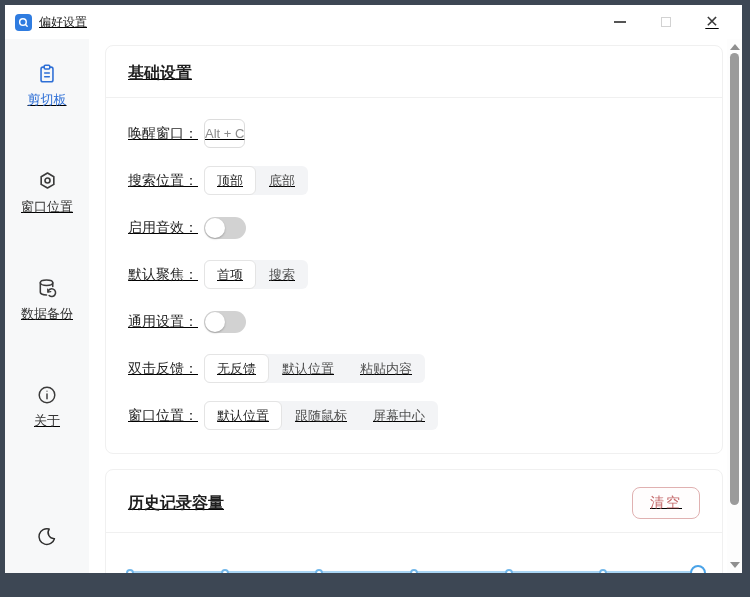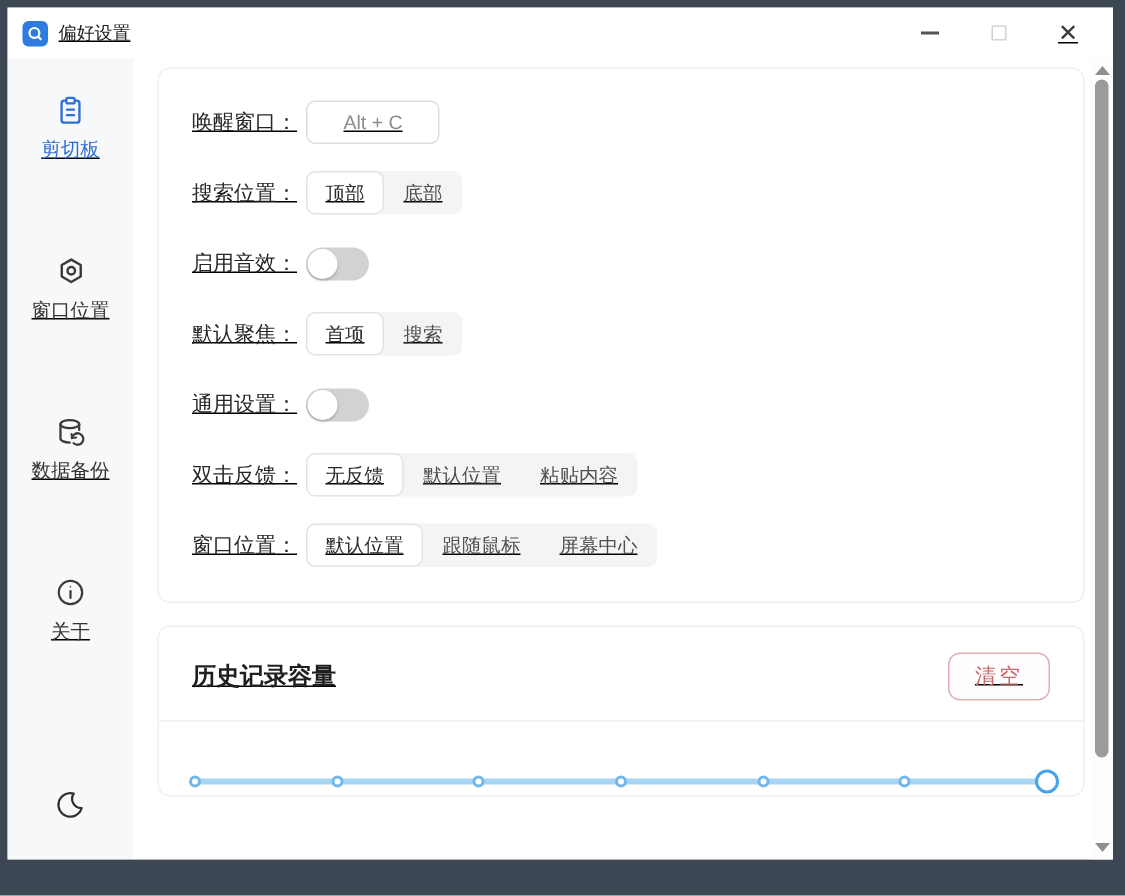--- a/index.html
+++ b/index.html
@@ -79,21 +79,21 @@
     padding: 17px 22px 13px 22px;
     border-bottom: 1px solid #f0f0f0;
   }
   .card-title { font-size: 16px; font-weight: bold; color: #1f1f1f; }
   
   .rows { padding: 12px 22px 14px 22px; }
   .row { height: 47px; display: flex; align-items: center; }
   .row-label { width: 76px; flex: 0 0 76px; font-size: 14px; color: #262626; }
   .hotkey {
     border: 1px solid #dcdcdc; border-radius: 6px;
-    padding: 6px 24px; font-size: 13px; color: #8c8c8c;
+    padding: 6px 0; font-size: 13px; color: #8c8c8c;
     background: #fff; cursor: pointer;
   }
   .toggle {
     width: 42px; height: 22px; border-radius: 11px;
     background: #d2d2d2; position: relative; cursor: pointer;
   }
   .toggle .knob {
     position: absolute; left: 1px; top: 1px;
     width: 20px; height: 20px; border-radius: 50%;
     background: #fff; box-shadow: 0 1px 2px rgba(0,0,0,.25);
@@ -231,20 +231,23 @@
           <svg width="21" height="21" viewBox="0 0 24 24" fill="none" stroke="#2f2f2f" stroke-width="1.7" stroke-linejoin="round">
             <path d="M14.5 3.5 A9 9 0 1 0 20.5 14.5 A7 7 0 0 1 14.5 3.5 Z"></path>
           </svg>
         </span>
       </div>
     </div>
 
     <div class="main">
 
       <div class="card card1">
+        <div class="card-head">
+          <span class="card-title">基础设置</span>
+        </div>
         <div class="rows">
 
           <div class="row">
             <span class="row-label">唤醒窗口：</span>
             <button class="hotkey">Alt + C</button>
           </div>
 
           <div class="row">
             <span class="row-label">搜索位置：</span>
             <div class="seg">

